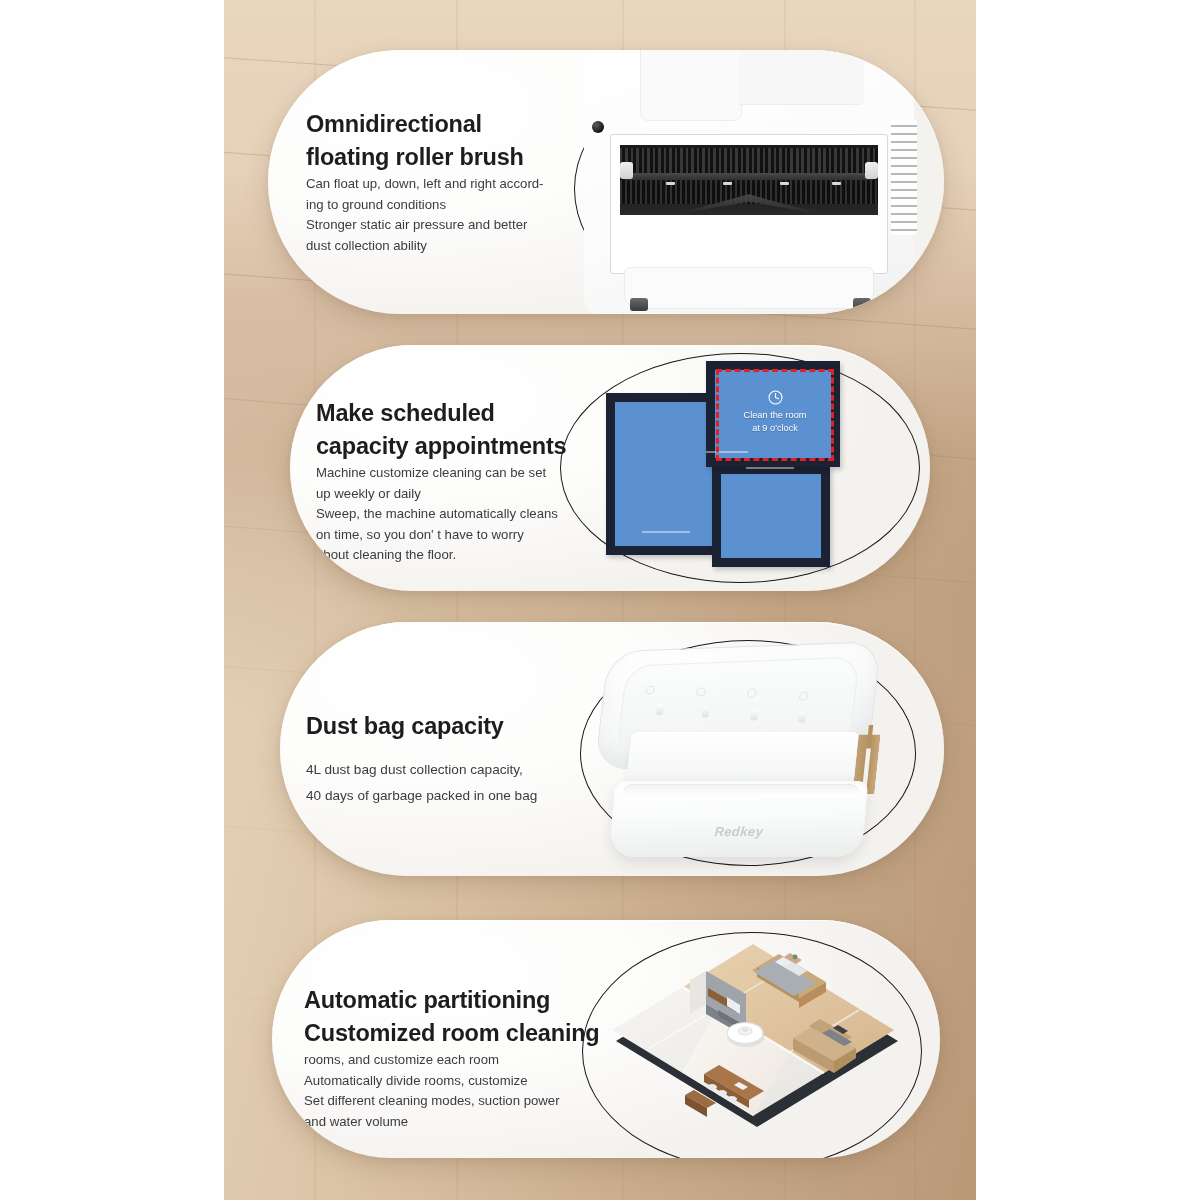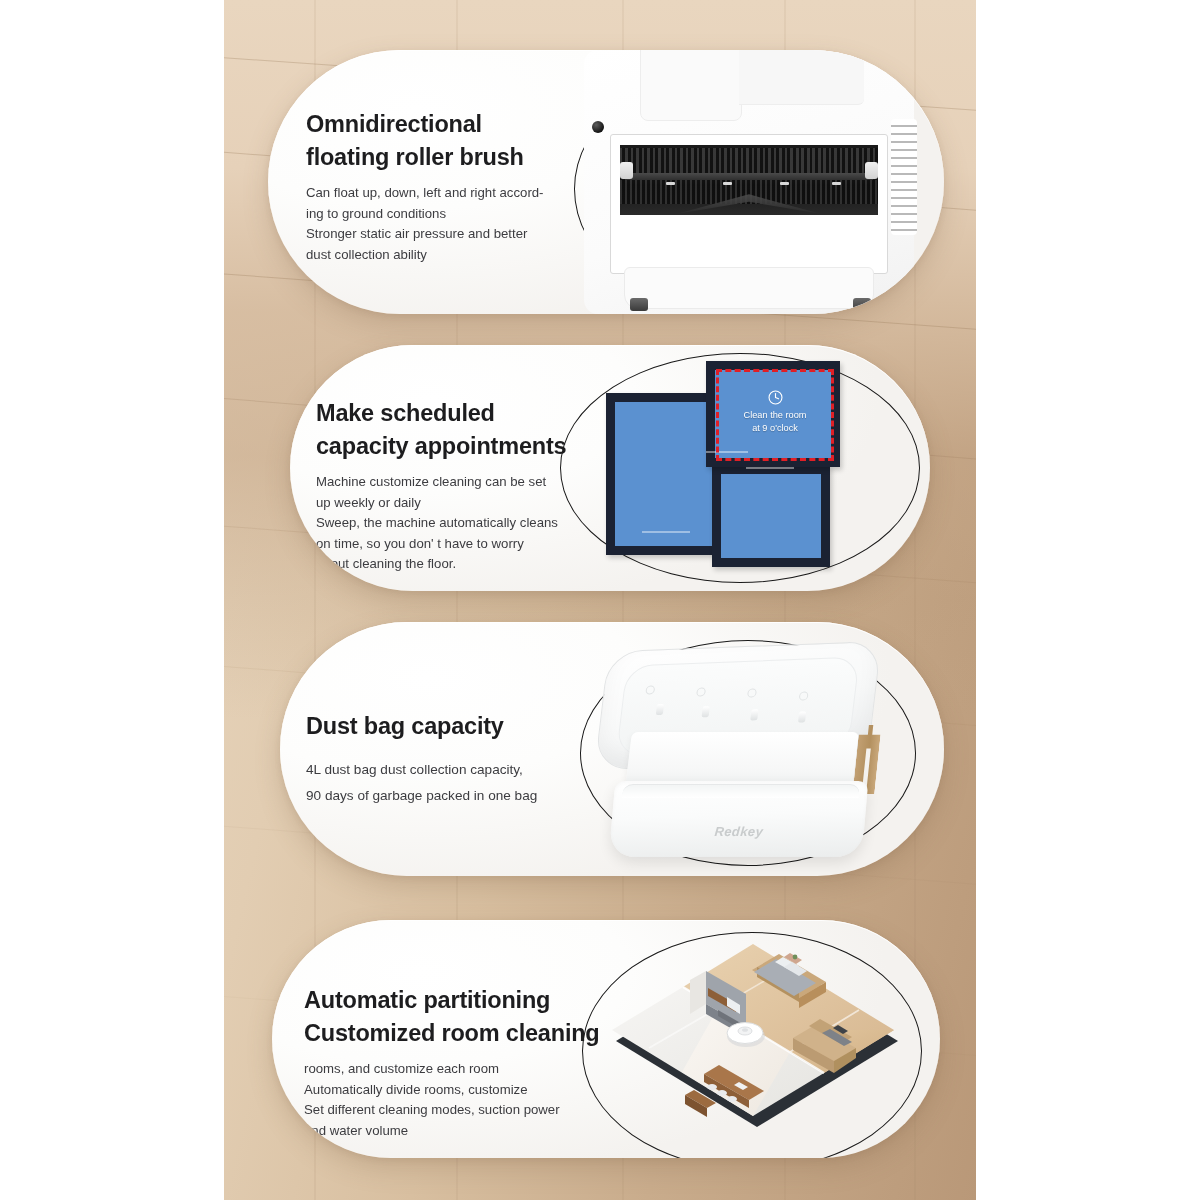--- a/index.html
+++ b/index.html
@@ -87,21 +87,20 @@
   .card-text { position: absolute; }
   .headline {
     color: #1d1d1f;
     font-weight: bold;
     font-size: 23.5px;
     line-height: 33px;
     letter-spacing: -0.2px;
     white-space: nowrap;
   }
   .body-lines {
-    margin-top: 9px;
     color: #3c3c40;
     font-size: 13.2px;
     line-height: 20.5px;
     white-space: nowrap;
   }
 
   
   .ring {
     position: absolute;
     border: 1.6px solid #1a1a1a;
@@ -377,21 +376,21 @@
       </div>
     </div>
   </div>
 
   <div class="card" style="left:280px; top:622px; width:664px; height:254px;">
 
     <div class="card-text" style="left:26px; top:88px;">
       <div class="headline">Dust bag capacity</div>
       <div class="body-lines" style="margin-top:14px; line-height:26px; font-size:13.6px;">
         <div>4L dust bag dust collection capacity,</div>
-        <div>90 days of garbage packed in one bag</div>
+        <div>40 days of garbage packed in one bag</div>
       </div>
     </div>
 
     <div class="ring" style="left:300px; top:18px; width:336px; height:226px;"></div>
 
     <div class="db-stage" style="left:306px; top:20px; width:324px; height:224px;">
       <div class="db-lid">
         <div class="db-lid-inner"></div>
         <div class="db-stud" style="left:20%; top:46%"></div>
         <div class="db-stud" style="left:37%; top:50%"></div>

